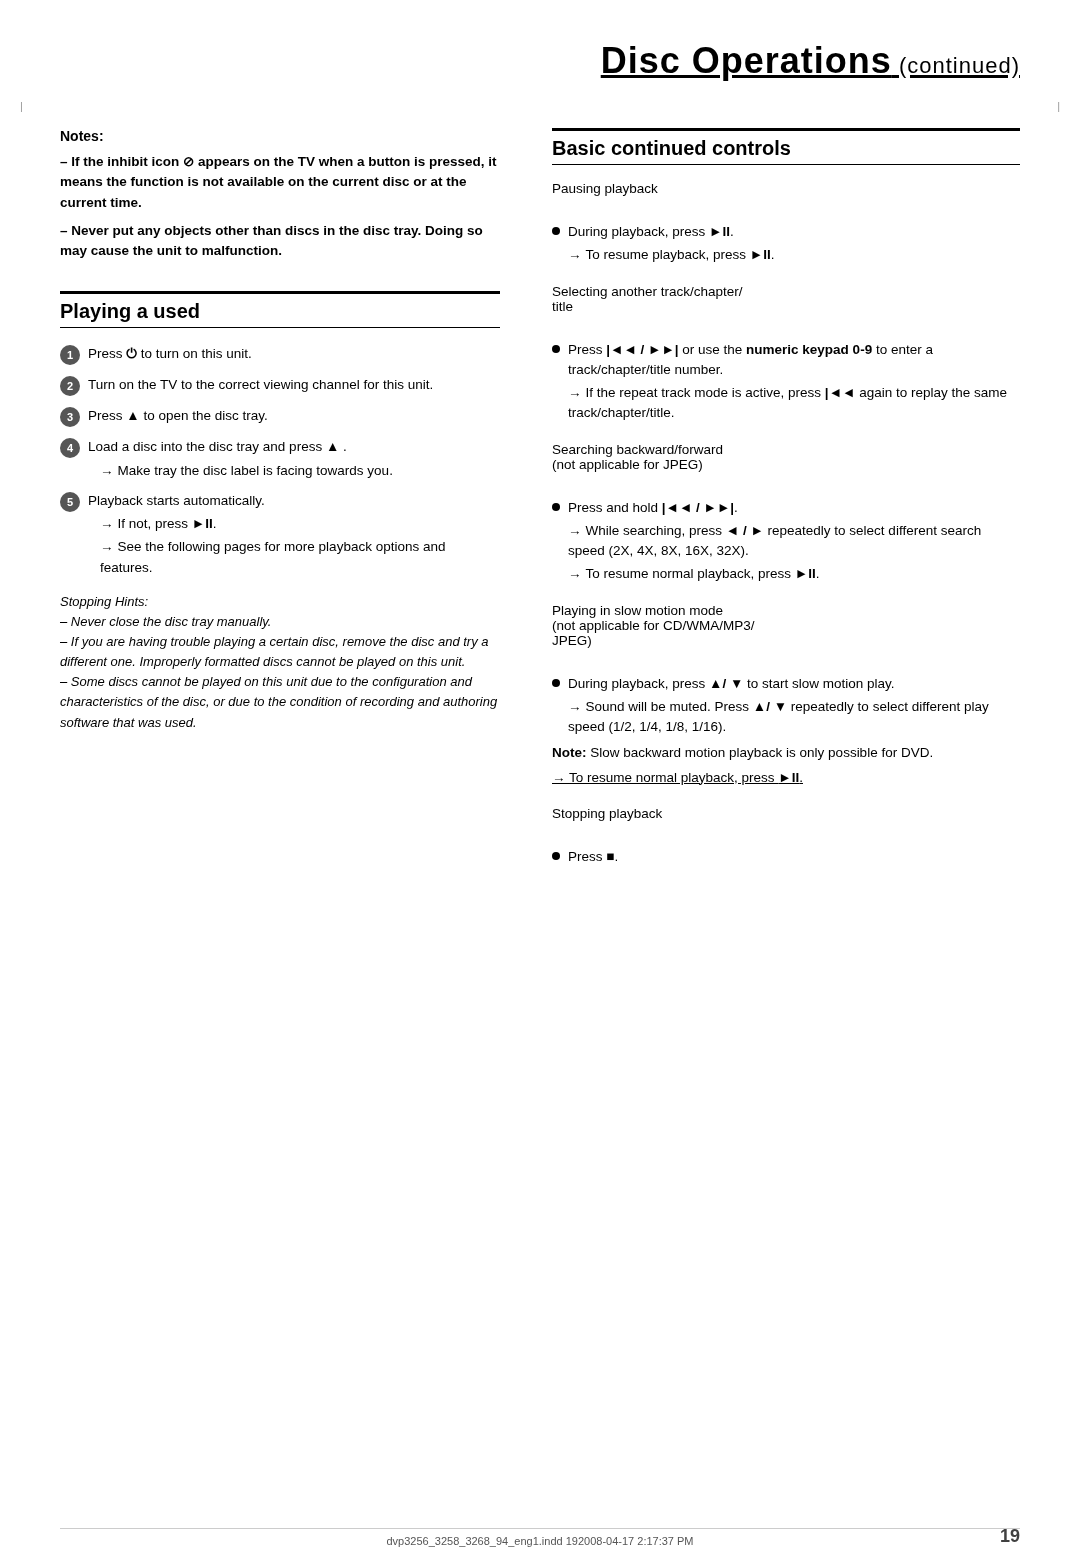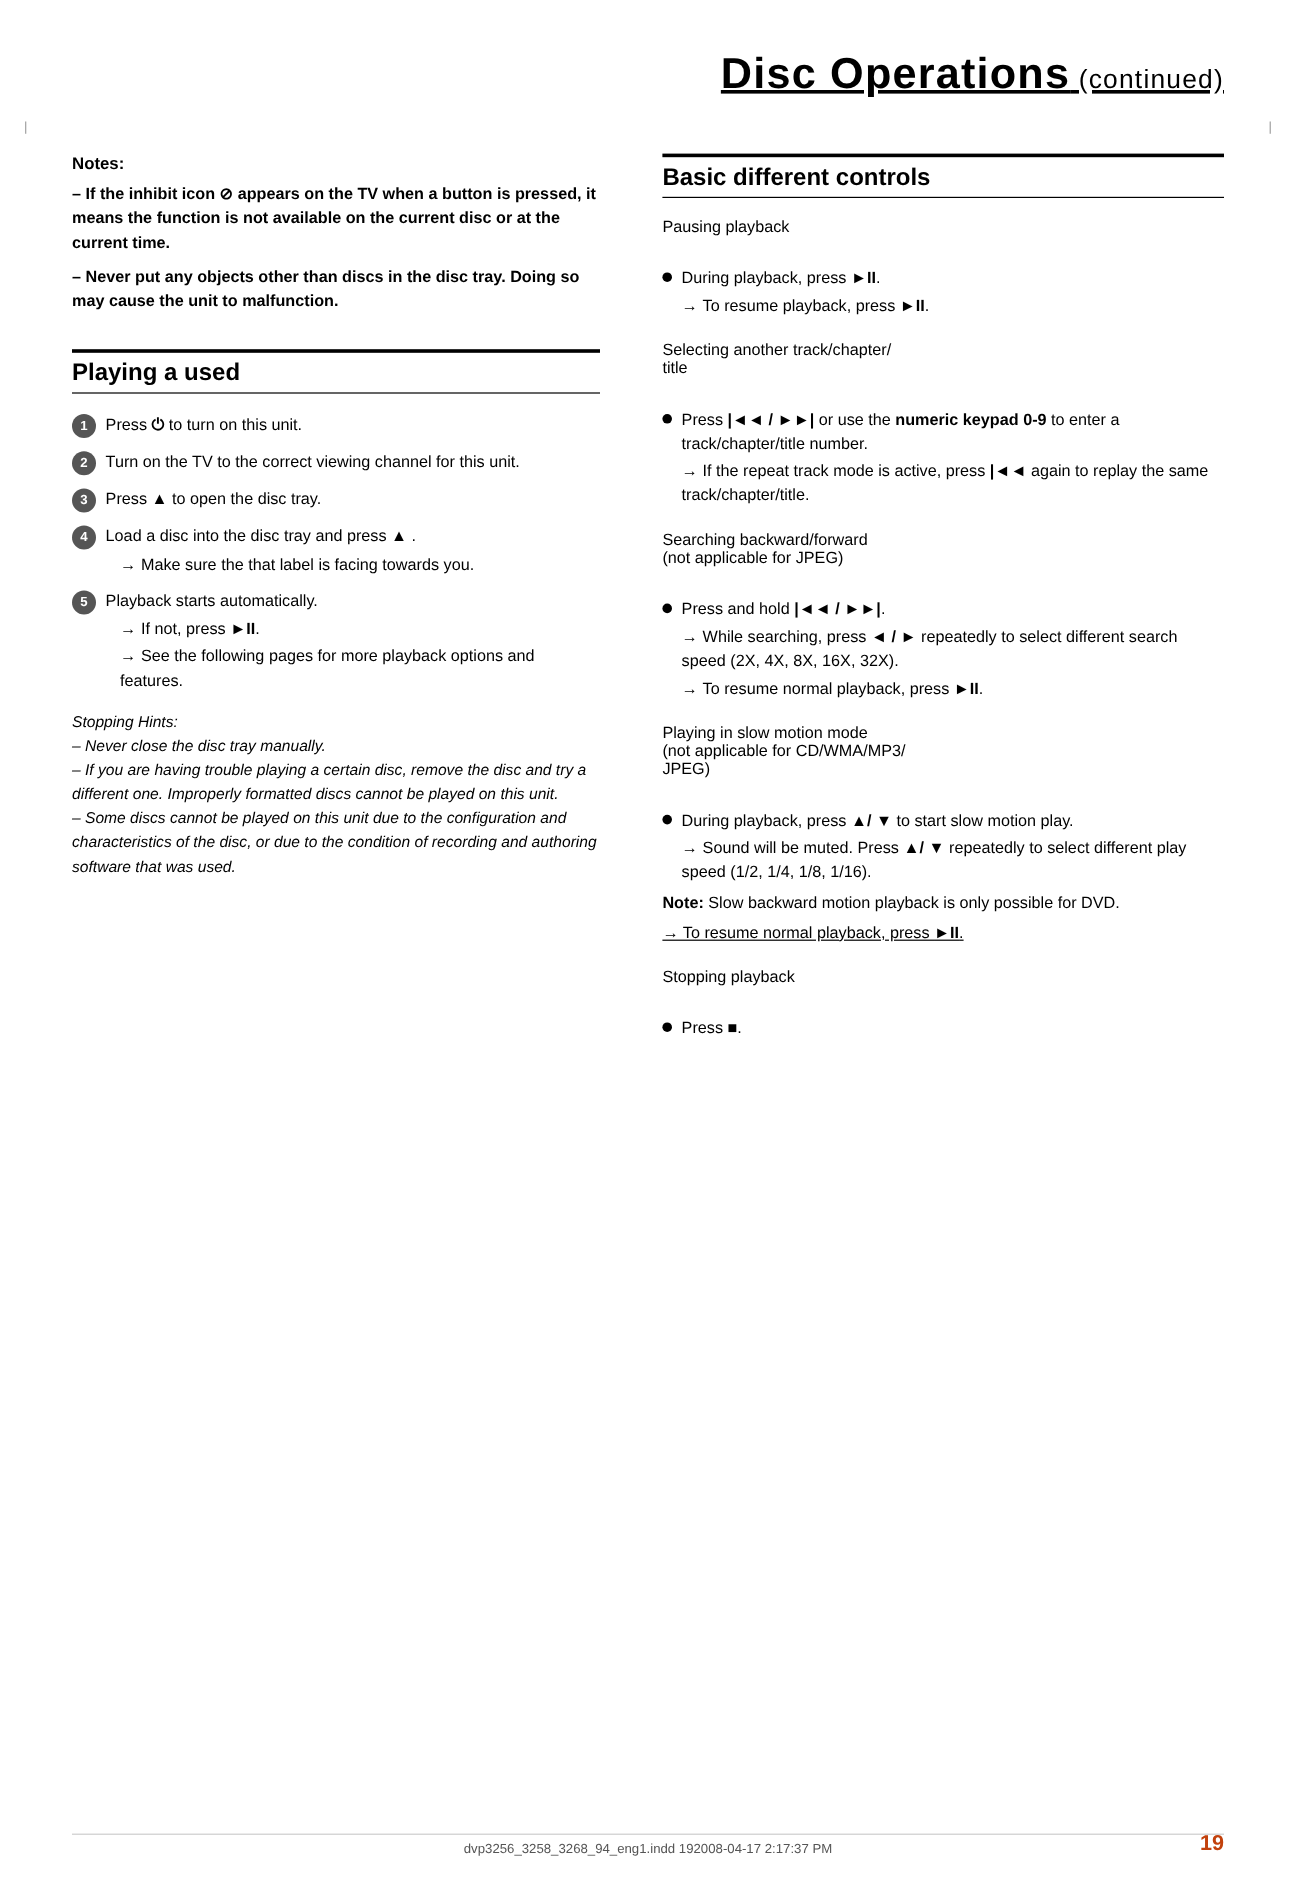--- a/index.html
+++ b/index.html
@@ -178,21 +178,21 @@
       color: #555;
       border-top: 1px solid #ccc;
       padding-top: 6px;
     }
     .page-number {
       font-size: 18px;
       font-weight: bold;
       position: absolute;
       bottom: 20px;
       right: 60px;
-      color: #c2410c;
+      color: #404040;
     }
     
     .margin-mark {
       position: absolute;
       left: 20px;
       top: 100px;
       font-size: 11px;
       color: #999;
     }
     .margin-mark-right {
@@ -249,21 +249,21 @@
         <li>
           <span class="num-circle">3</span>
           <div class="li-content">
             Press <strong>▲</strong> to open the disc tray.
           </div>
         </li>
         <li>
           <span class="num-circle">4</span>
           <div class="li-content">
             Load a disc into the disc tray and press <strong>▲</strong> .
-            <span class="arrow-item">Make sure the that label is facing towards you.</span>
+            <span class="arrow-item">Make tray the disc label is facing towards you.</span>
           </div>
         </li>
         <li>
           <span class="num-circle">5</span>
           <div class="li-content">
             Playback starts automatically.
             <span class="arrow-item">If not, press <strong>►II</strong>.</span>
             <span class="arrow-item">See the following pages for more playback options and features.</span>
           </div>
         </li>
@@ -274,21 +274,21 @@
         <div><em>– Never close the disc tray manually.</em></div>
         <div><em>– If you are having trouble playing a certain disc, remove the disc and try a different one. Improperly formatted discs cannot be played on this unit.</em></div>
         <div><em>– Some discs cannot be played on this unit due to the configuration and characteristics of the disc, or due to the condition of recording and authoring software that was used.</em></div>
       </div>
 
     </div>
 
     <div class="col-right">
 
       <div class="section-heading">
-        <h2>Basic different controls</h2>
+        <h2>Basic continued controls</h2>
       </div>
 
       <div class="subsection">
         <div class="subsection-title">Pausing playback</div>
         <div class="bullet-item">
           <span class="bullet-dot"></span>
           <div class="bullet-content">
             During playback, press <strong>►II</strong>.
             <span class="sub-arrow">To resume playback, press <strong>►II</strong>.</span>
           </div>

